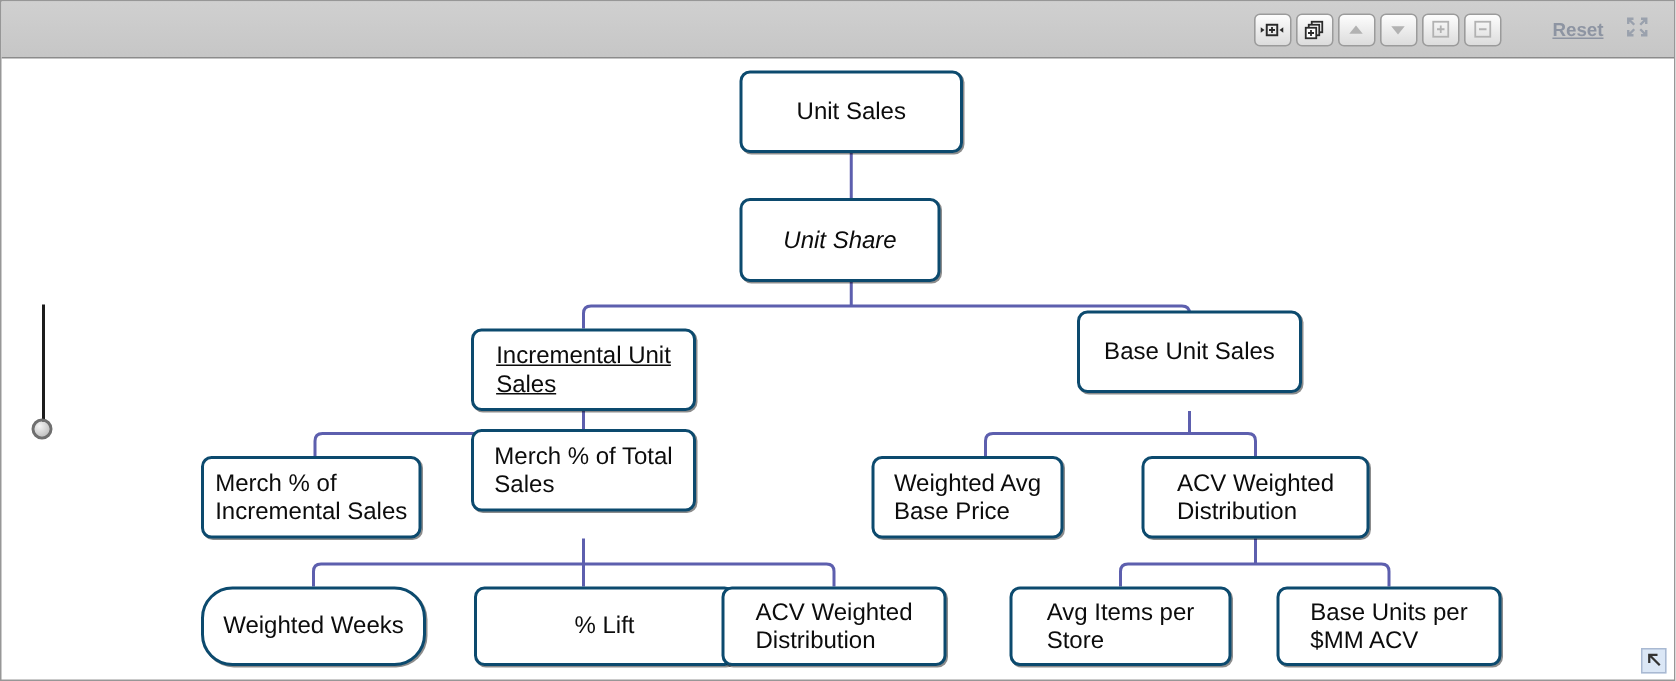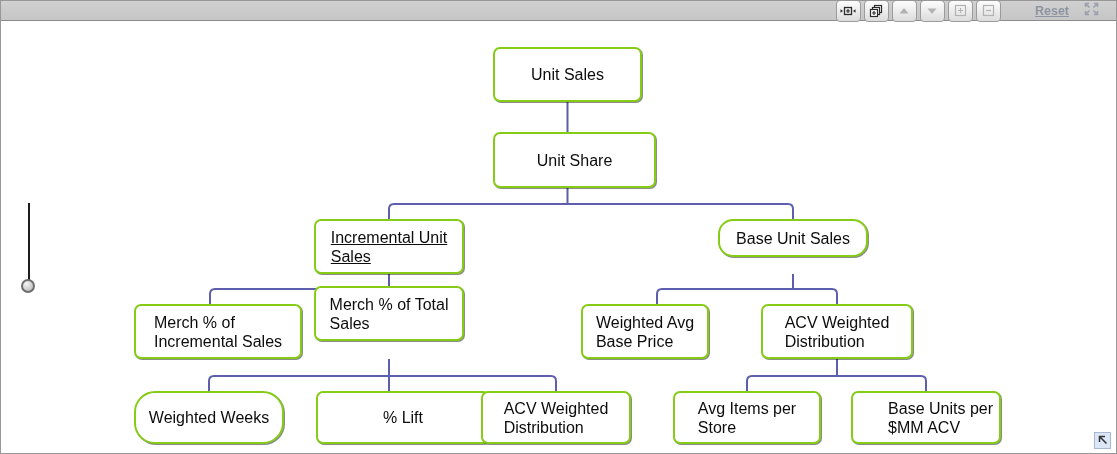--- a/index.html
+++ b/index.html
@@ -3,21 +3,21 @@
 <meta charset="utf-8">
 <style>
   html,body{margin:0;padding:0;background:#e8e8e8;}
   .app{
     position:relative;width:1117px;height:454px;box-sizing:border-box;
     border:1px solid #979797;background:#ffffff;overflow:hidden;
     font-family:"Liberation Sans", sans-serif;
   }
   
   .toolbar{
-    position:absolute;left:0;top:0;right:0;height:20px;box-sizing:border-box;
+    position:absolute;left:0;top:0;right:0;height:38px;box-sizing:border-box;
     background:linear-gradient(#d0d0d0,#c6c6c6);
     border-bottom:1px solid #8b8b8b;
     display:flex;align-items:center;justify-content:flex-end;
     padding-right:16px;
   }
   .tb-btn{
     width:25px;height:22px;margin-left:3px;box-sizing:border-box;
     border:1px solid #9b9b9b;border-radius:4px;
     background:linear-gradient(#fdfdfd,#dcdcdc);
     display:flex;align-items:center;justify-content:center;
@@ -29,21 +29,21 @@
     margin-left:34px;margin-right:14px;
     color:#8d94a2;font-size:12.5px;font-weight:bold;
     text-decoration:underline;cursor:pointer;
   }
   .expand-btn{color:#9aa1ad;background:none;border:none;padding:0;cursor:pointer;display:flex;}
   
   .stage{position:absolute;left:0;top:0;width:1117px;height:454px;}
   svg.wires{position:absolute;left:0;top:0;pointer-events:none;}
   .node{
     position:absolute;box-sizing:border-box;background:#ffffff;
-    border:2px solid #84cc16;border-radius:7px;
+    border:2px solid #0c4a6e;border-radius:7px;
     box-shadow:1px 1px 0 rgba(0,0,0,0.45);
     display:flex;align-items:center;justify-content:center;
     font-size:16px;color:#0c0c0c;line-height:19px;cursor:pointer;
   }
   .node span{white-space:pre-line;text-align:left;padding:0 6px;}
   
   .zoom-slider{position:absolute;left:18px;top:196px;width:22px;height:102px;cursor:pointer;}
   .zoom-track{position:absolute;left:9px;top:6px;width:2px;height:82px;background:#1c1c1c;}
   .zoom-thumb{
     position:absolute;left:2px;top:82px;width:14px;height:14px;border-radius:50%;
@@ -63,31 +63,31 @@
 <div class="app">
 
   <div class="stage">
     <svg class="wires" width="1117" height="454" id="wires">
         <path d="M566.5,101 L566.5,131 M566.5,187 L566.5,203 M388,218 L388,208 Q388,203 393,203 L787,203 Q792,203 792,208 L792,218 M388,273 L388,288 M209,303 L209,293 Q209,288 214,288 L383,288 Q388,288 388,293 L388,303 M388,358 L388,375 M208,390 L208,380 Q208,375 213,375 L550,375 Q555,375 555,380 L555,390 M388,375 L388,390 M792,273 L792,288 M656,303 L656,293 Q656,288 661,288 L831,288 Q836,288 836,293 L836,303 M836,358 L836,375 M746,390 L746,380 Q746,375 751,375 L920,375 Q925,375 925,380 L925,390 " fill="none" stroke="#5d5fae" stroke-width="2"></path>
       </svg>
     <div id="nodes">
         <div class="node" style="left: 492px; top: 46px; width: 149px; height: 55px;">
           <span>Unit Sales</span>
         </div>
-        <div class="node" style="left: 492px; top: 131px; width: 163px; height: 56px;">
+        <div class="node" style="left: 492px; top: 131px; width: 134px; height: 56px; font-style: italic;">
           <span>Unit Share</span>
         </div>
         <div class="node" style="left: 313px; top: 218px; width: 150px; height: 55px; text-decoration: underline;">
           <span>Incremental Unit
 Sales</span>
         </div>
-        <div class="node" style="left: 717px; top: 218px; width: 150px; height: 38px; border-radius: 15px;">
+        <div class="node" style="left: 717px; top: 206px; width: 150px; height: 55px;">
           <span>Base Unit Sales</span>
         </div>
-        <div class="node" style="left: 133px; top: 303px; width: 168px; height: 55px;">
+        <div class="node" style="left: 133px; top: 303px; width: 147px; height: 55px;">
           <span>Merch % of
 Incremental Sales</span>
         </div>
         <div class="node" style="left: 313px; top: 285px; width: 150px; height: 55px;">
           <span>Merch % of Total
 Sales</span>
         </div>
         <div class="node" style="left: 580px; top: 303px; width: 128px; height: 55px;">
           <span>Weighted Avg
 Base Price</span>
@@ -103,21 +103,21 @@
           <span>% Lift</span>
         </div>
         <div class="node" style="left: 480px; top: 390px; width: 150px; height: 53px;">
           <span>ACV Weighted
 Distribution</span>
         </div>
         <div class="node" style="left: 672px; top: 390px; width: 148px; height: 53px;">
           <span>Avg Items per
 Store</span>
         </div>
-        <div class="node" style="left: 850px; top: 390px; width: 150px; height: 53px; justify-content: flex-end;">
+        <div class="node" style="left: 850px; top: 390px; width: 150px; height: 53px;">
           <span>Base Units per
 $MM ACV</span>
         </div>
       </div>
   </div>
 
   <div class="toolbar">
     <button class="tb-btn">
       <span>
           <svg width="16" height="14" viewBox="0 0 16 14">

